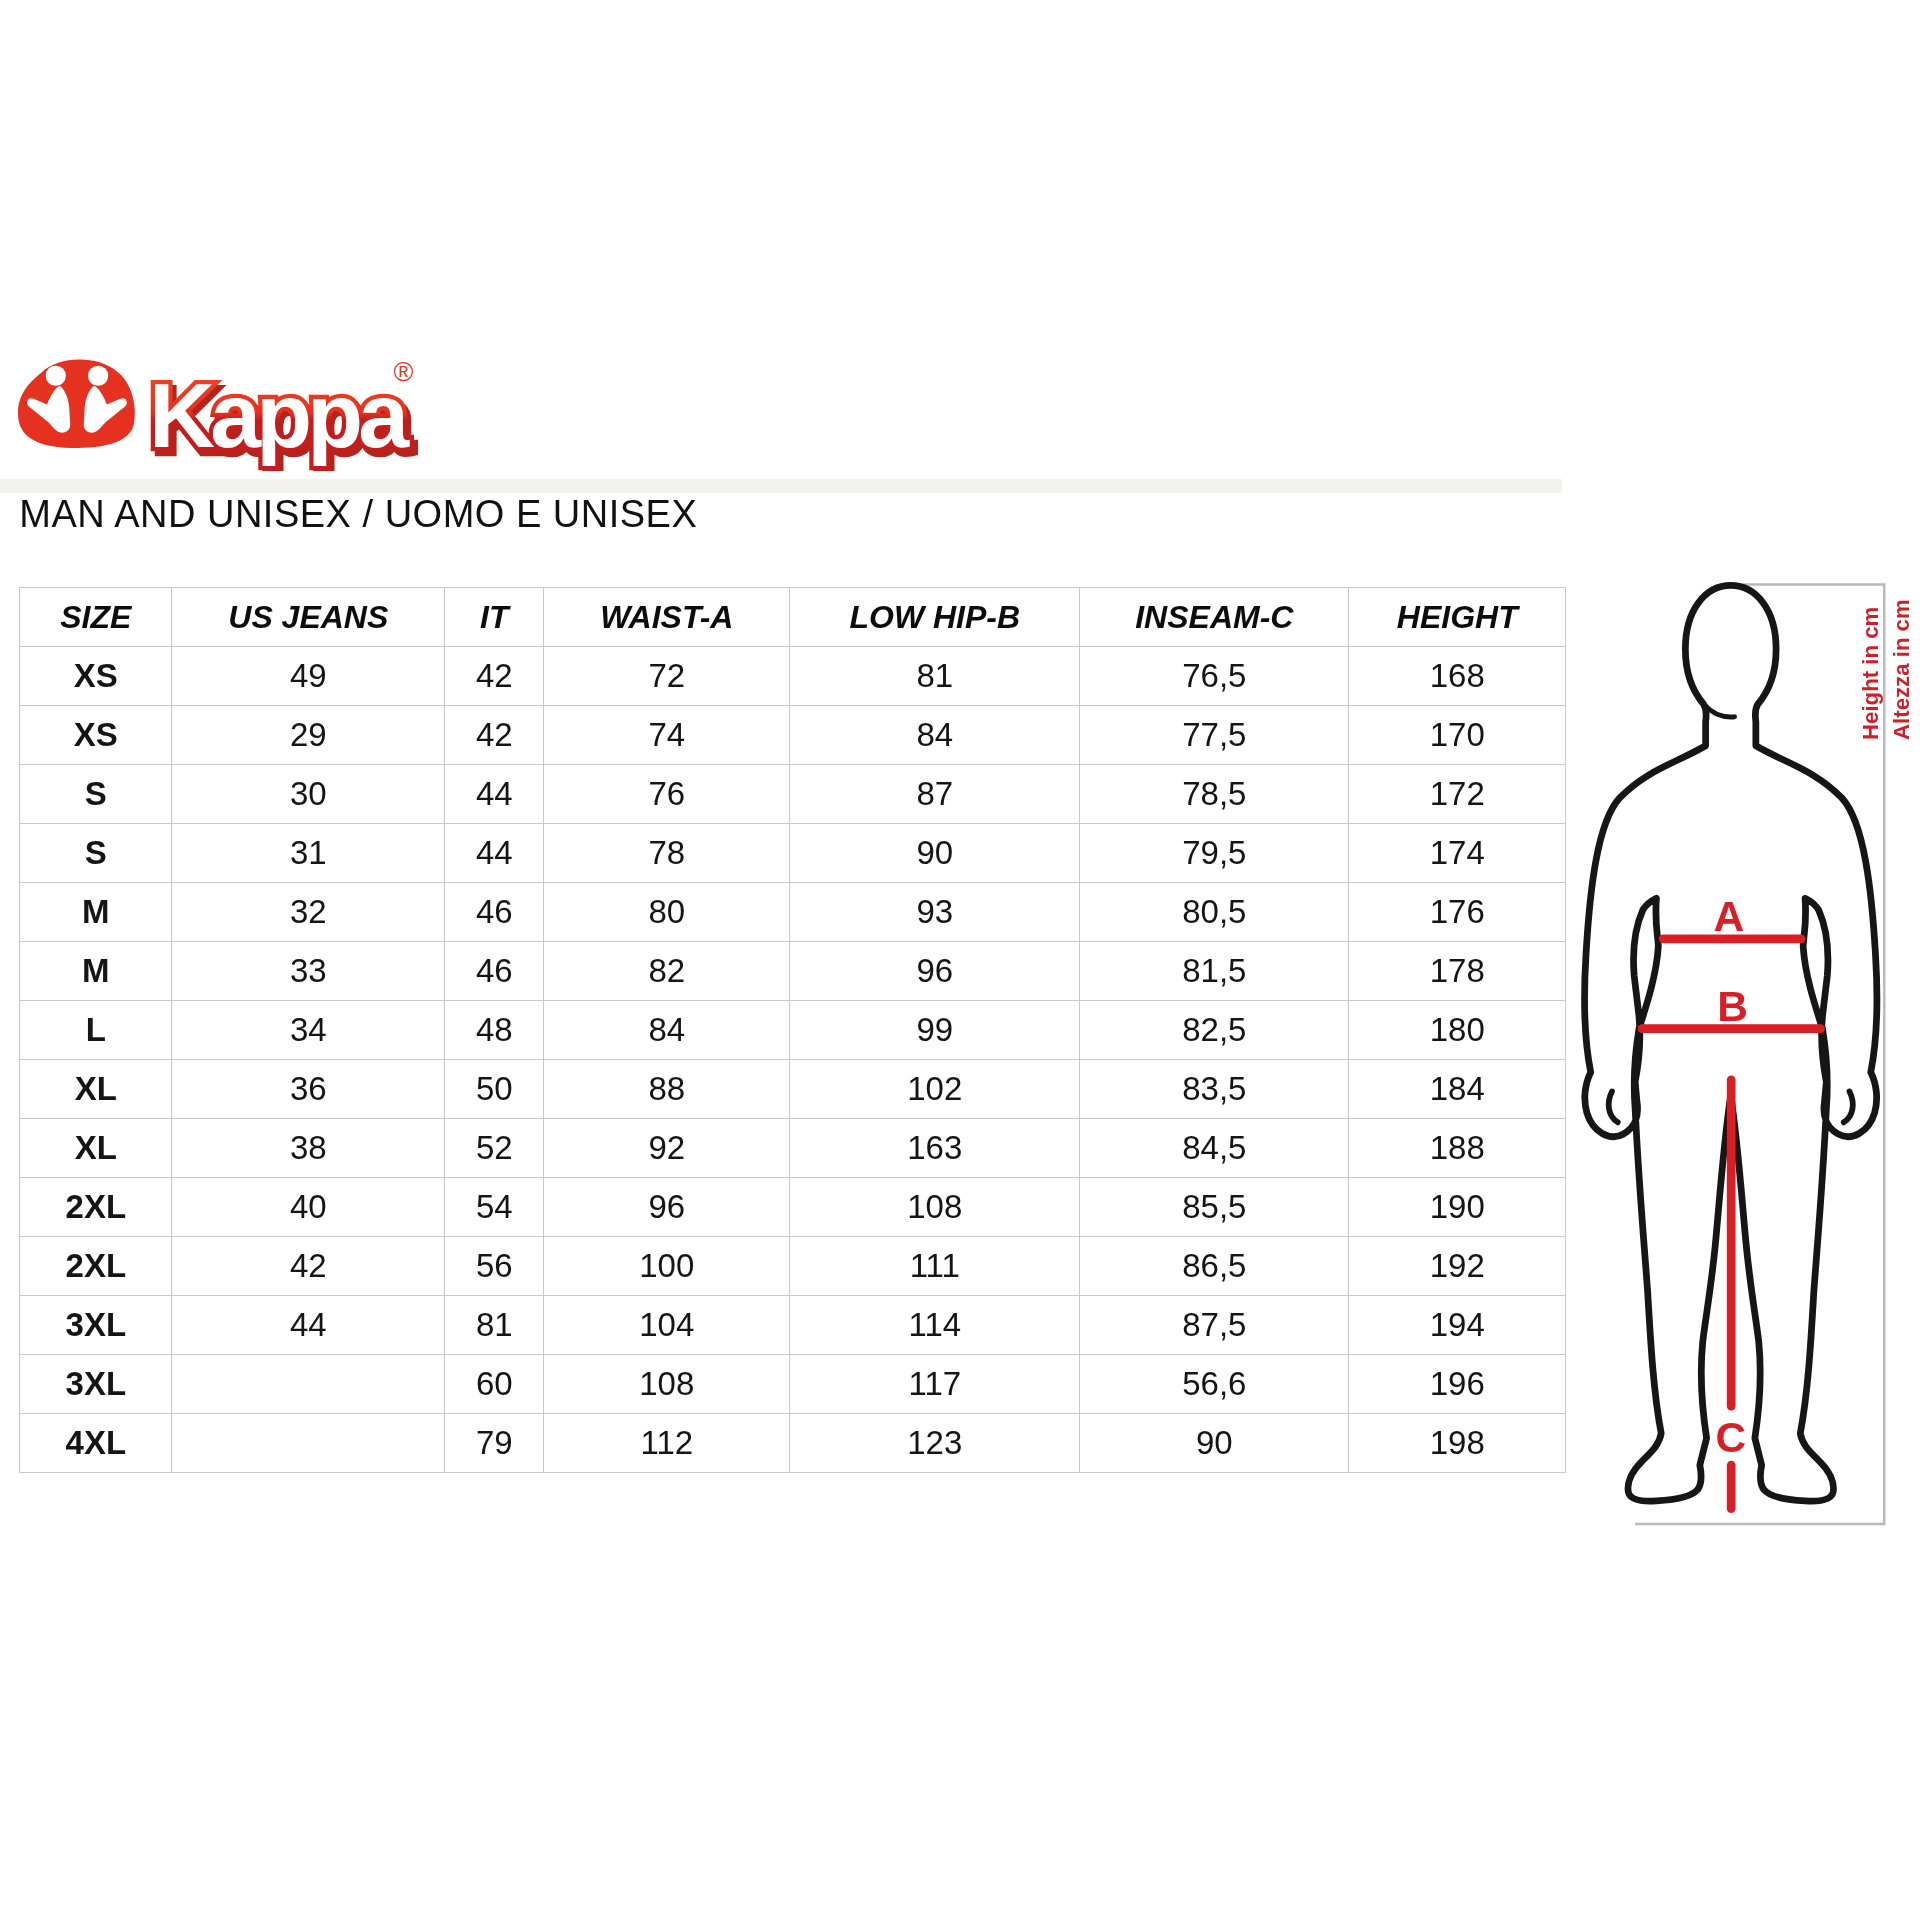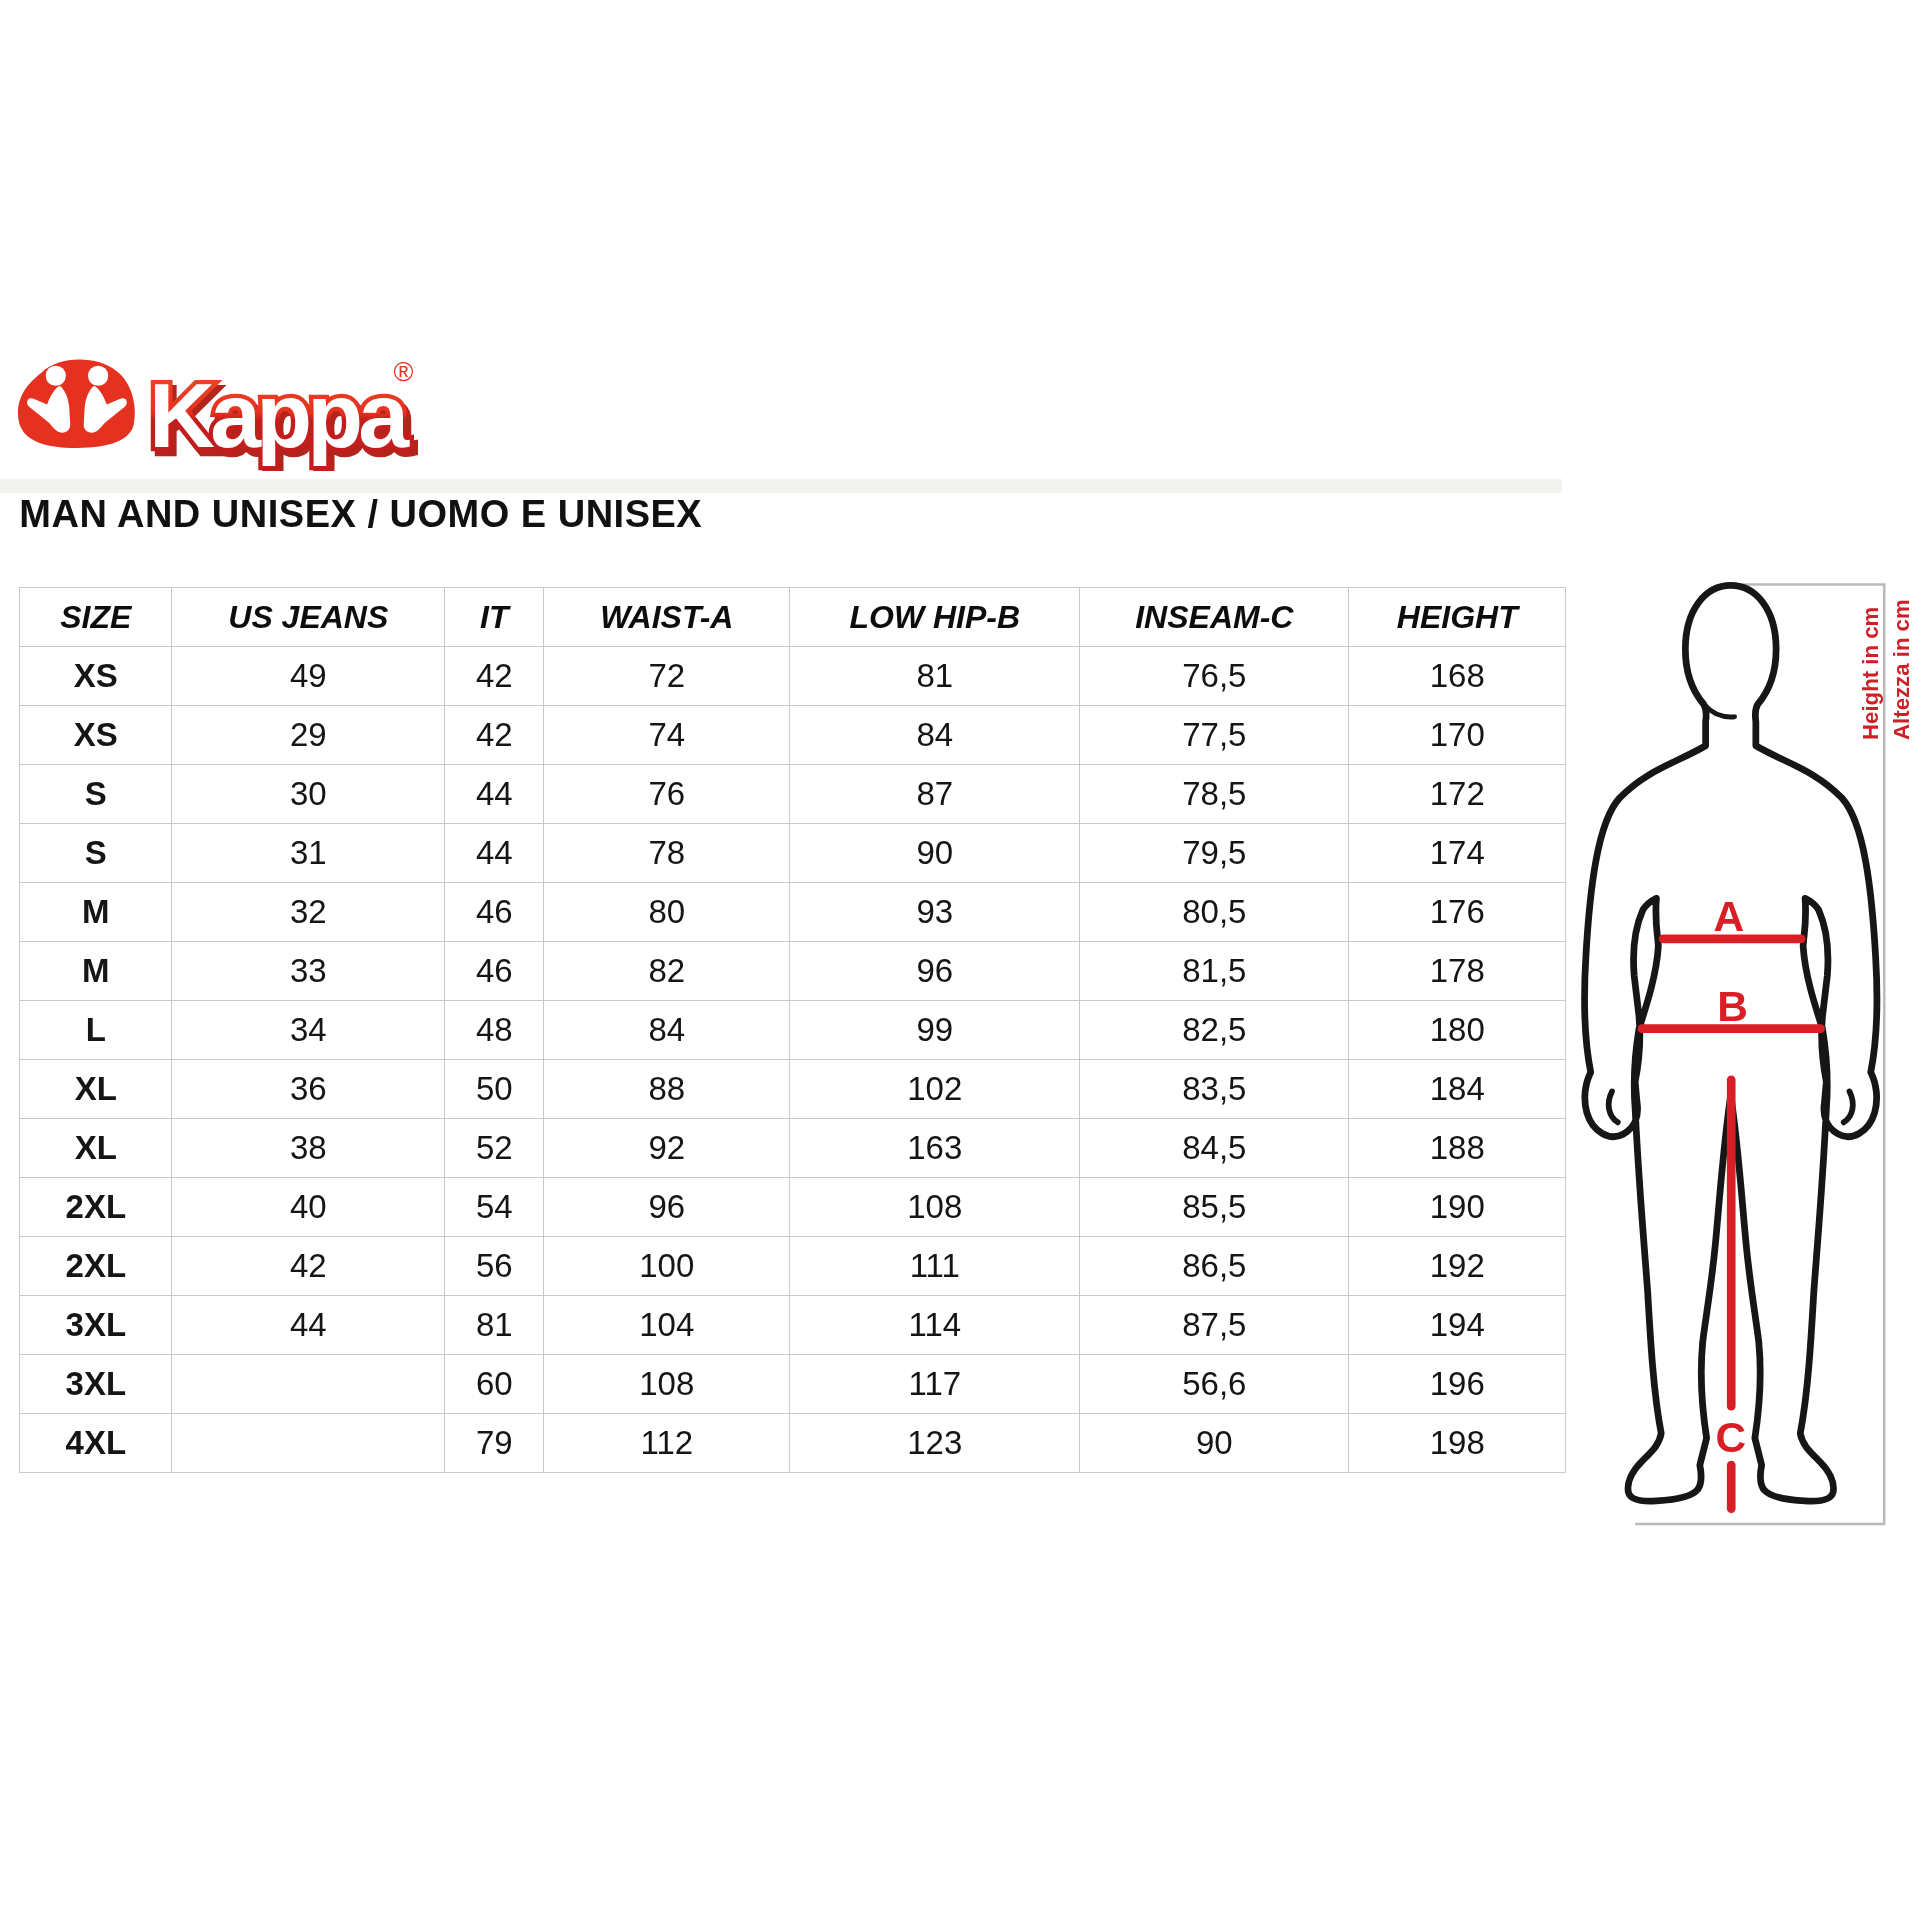--- a/index.html
+++ b/index.html
@@ -1,21 +1,21 @@
 <!DOCTYPE html>
 <html><head>
 <meta charset="utf-8">
 <style>
   html,body{margin:0;padding:0;background:#fff;}
   .page{position:relative;width:1931px;height:1900px;background:#ffffff;
         font-family:"Liberation Sans",sans-serif;color:#161616;overflow:hidden;}
   .band{position:absolute;left:0;top:479px;width:1562px;height:13.5px;background:#f2f2ee;}
   .logo-svg{position:absolute;left:7.7px;top:344px;}
   .page-title{position:absolute;left:19.3px;top:493px;margin:0;
-        font-size:38px;font-weight:bold;letter-spacing:0.5px;color:#111;}
+        font-size:38px;font-weight:normal;letter-spacing:0.5px;color:#111;}
   .tablewrap{position:absolute;left:19.3px;top:587px;}
   table.size-table{border-collapse:collapse;table-layout:fixed;width:1547px;}
   table.size-table th,table.size-table td{
         border:1.9px solid #c9c9c9;text-align:center;vertical-align:middle;
         height:58px;font-size:33px;padding:0;background:#fff;}
   table.size-table th{font-size:32px;font-weight:bold;color:#0d0d0d;font-style:italic;}
   table.size-table td{font-weight:normal;color:#151515;}
   table.size-table td.size-col{font-weight:bold;}
   .figure-svg{position:absolute;left:1554px;top:570px;}
 </style>

